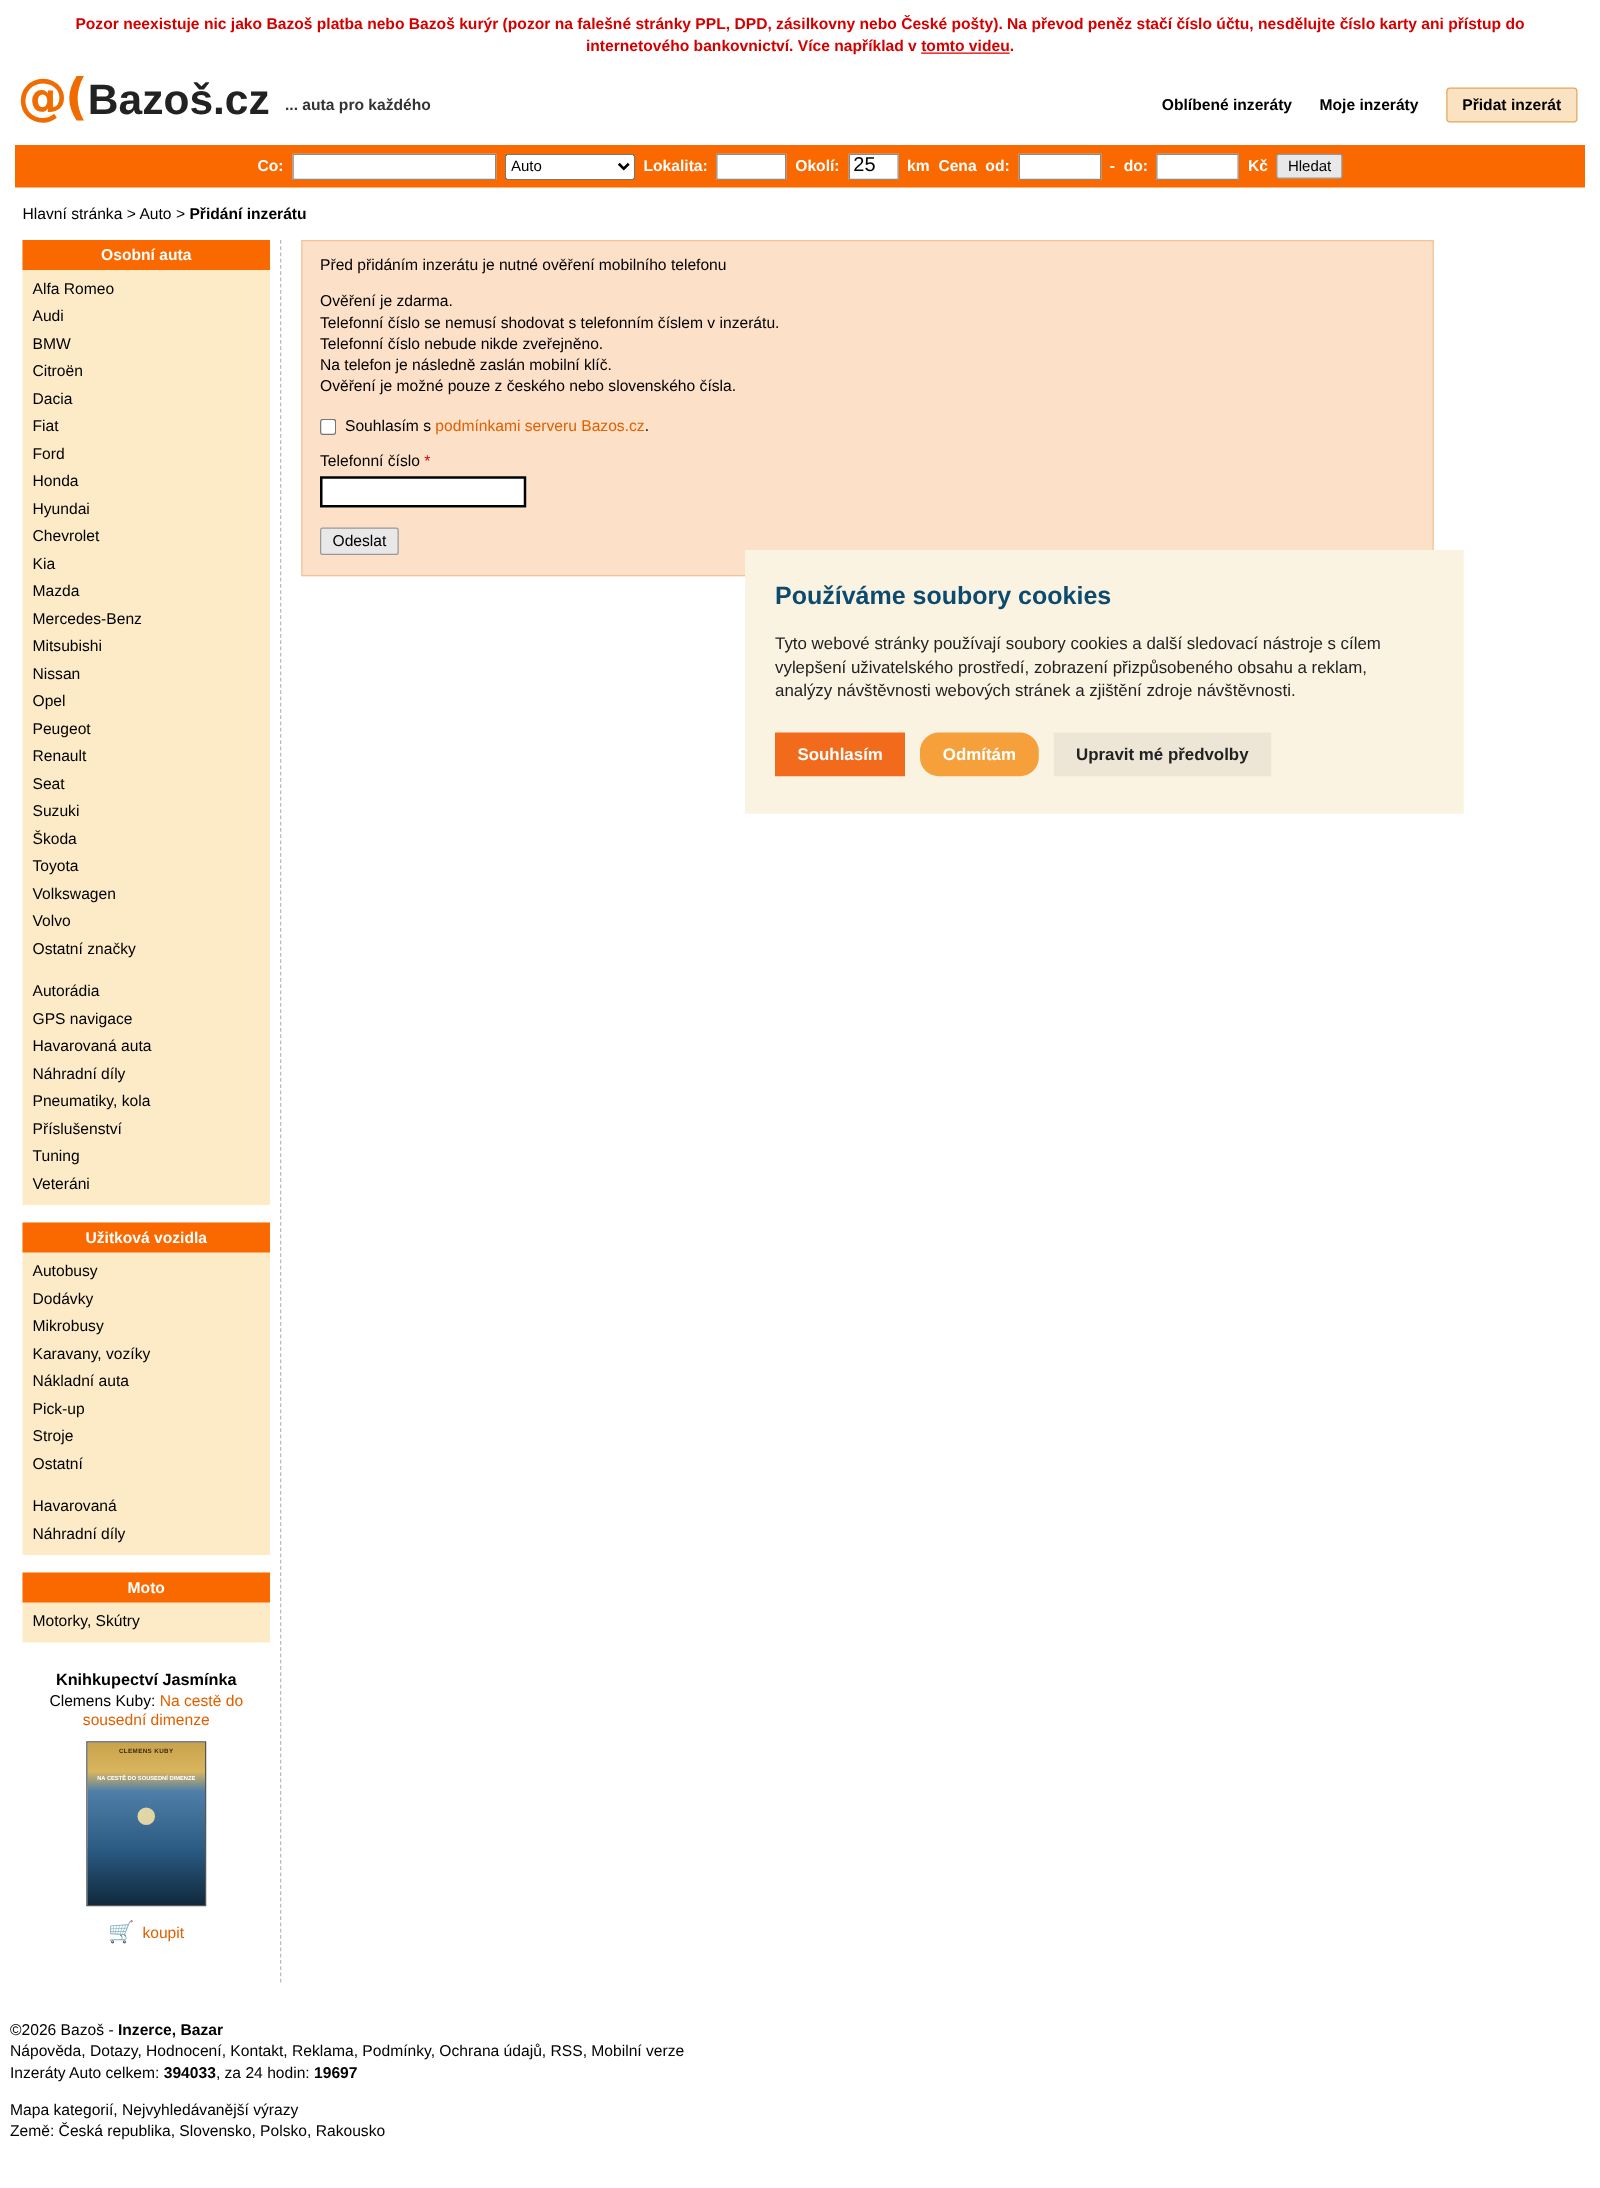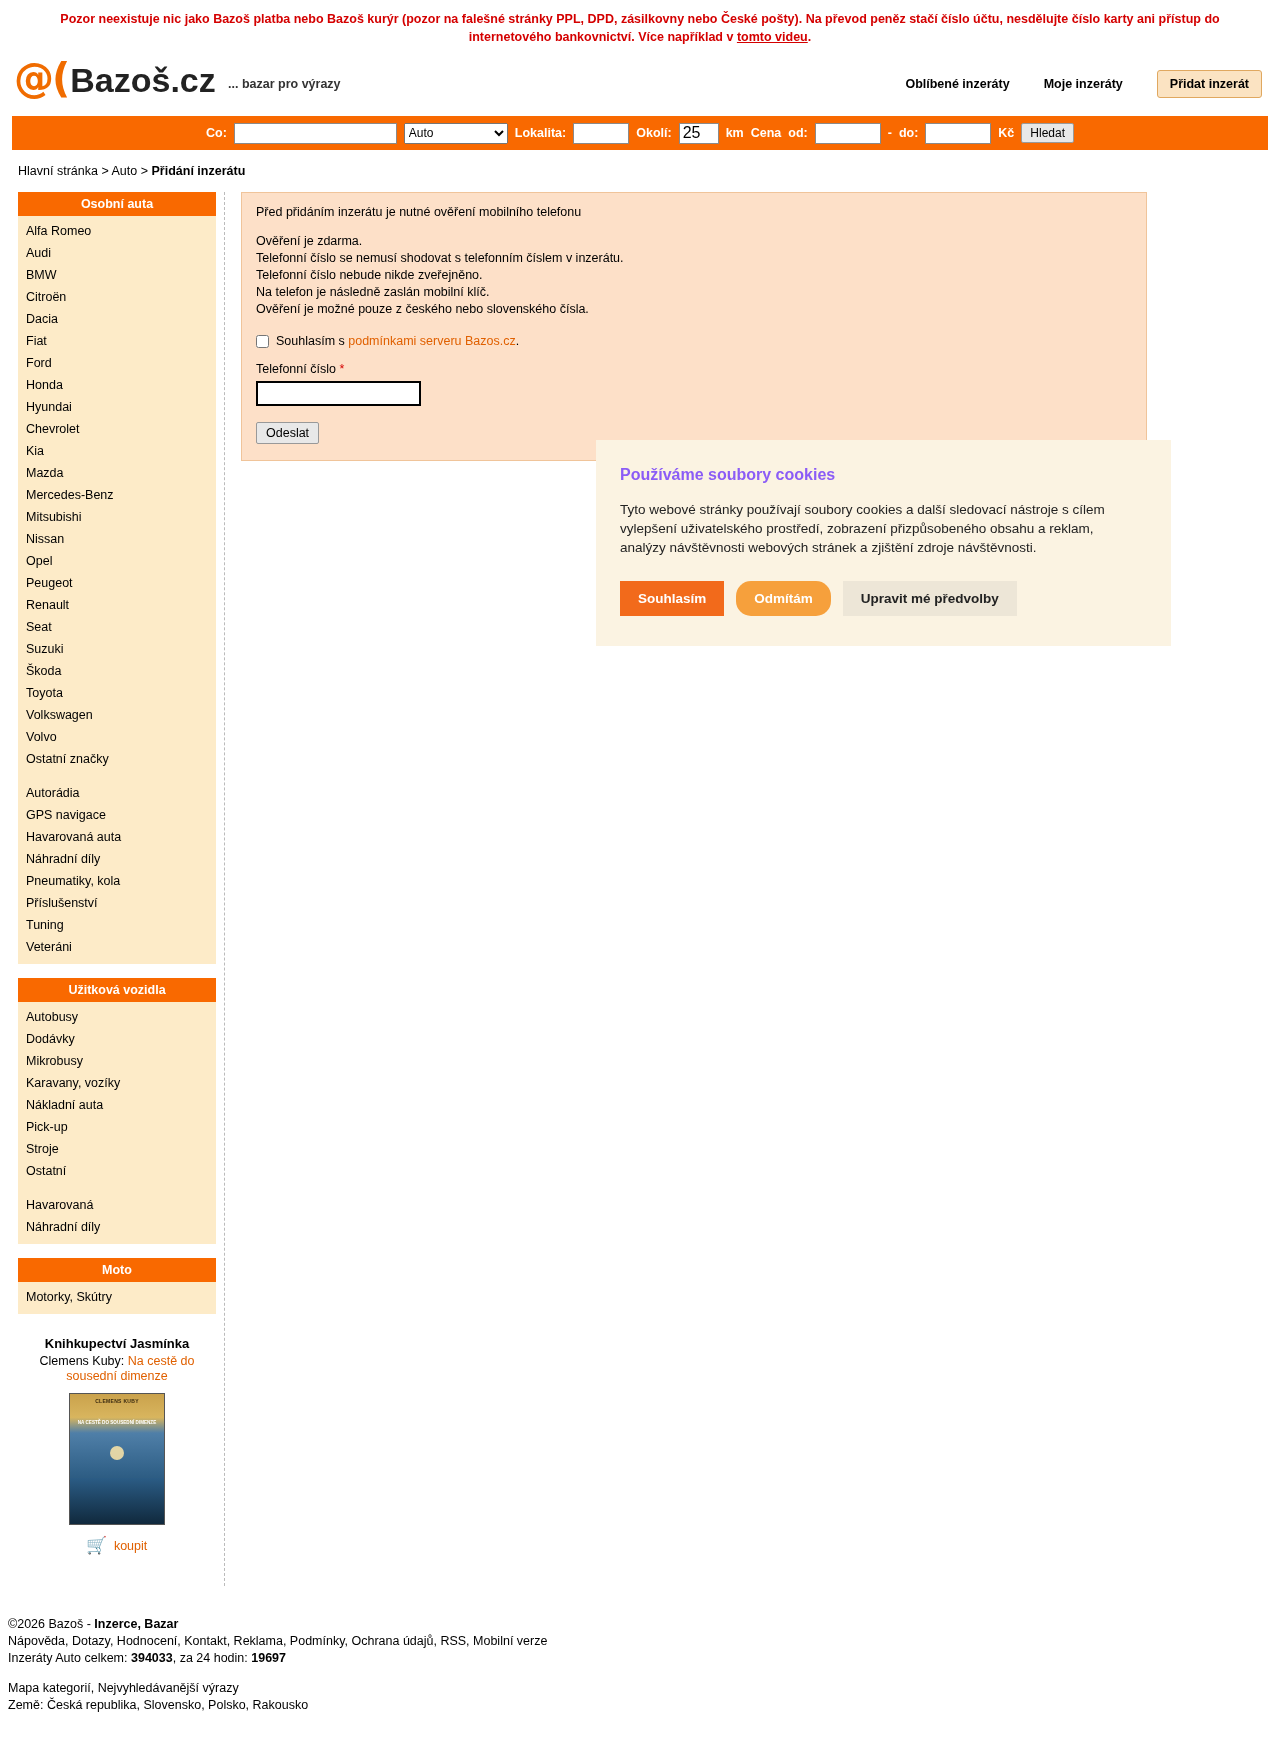--- a/index.html
+++ b/index.html
@@ -70,21 +70,21 @@
     font-size: 12.5px;
     color: #333;
     font-weight: bold;
   }
   .header-links {
     position: absolute;
     right: 18px;
     top: 18px;
     display: flex;
     align-items: center;
-    gap: 34px;
+    gap: 22px;
   }
   .header-links a {
     font-size: 12.5px;
     color: #000;
     text-decoration: none;
     font-weight: bold;
   }
   .btn-add {
     background: #fbe3c2;
     border: 1px solid #e0a860;
@@ -297,23 +297,23 @@
     position: absolute;
     left: 355px;
     top: 248px;
     width: 575px;
     background: #fbf3e2;
     padding: 26px 28px 30px 24px;
     box-sizing: border-box;
   }
   .cookie h2 {
     margin: 0 0 16px 0;
-    font-size: 16px;
-    font-weight: bold;
-    color: #8b5cf6;
+    font-size: 20px;
+    font-weight: bold;
+    color: #0c4a6e;
   }
   .cookie p {
     margin: 0 0 24px 0;
     font-size: 13.5px;
     line-height: 19px;
     color: #222;
   }
   .cookie-btns {
     display: flex;
     gap: 12px;
@@ -346,21 +346,21 @@
 
   <div class="warning">
     <span>Pozor neexistuje nic jako Bazoš platba nebo Bazoš kurýr (pozor na falešné stránky PPL, DPD, zásilkovny nebo České pošty). Na převod peněz stačí číslo účtu, nesdělujte číslo karty ani přístup do internetového bankovnictví. Více například v </span><a href="#">tomto videu</a><span>.</span>
   </div>
 
   <div class="header">
     <div class="logo-wrap">
       <span class="logo-at">@(</span>
       <span class="logo-text"><span>Bazoš</span><span class="dot">.cz</span></span>
     </div>
-    <div class="slogan">... bazar pro výrazy</div>
+    <div class="slogan">... auta pro každého</div>
     <div class="header-links">
       <a href="#">Oblíbené inzeráty</a>
       <a href="#">Moje inzeráty</a>
       <button class="btn-add">Přidat inzerát</button>
     </div>
   </div>
 
   <div class="searchbar">
     <label>Co:</label>
     <input type="text" class="in-co" value="" style="">

